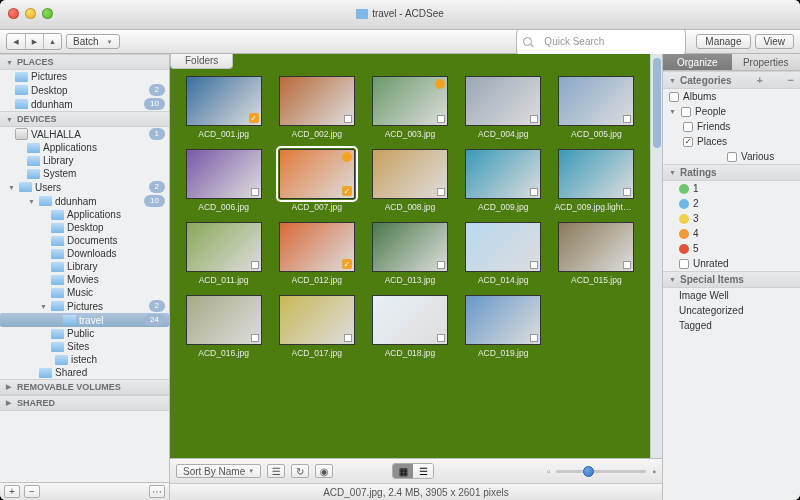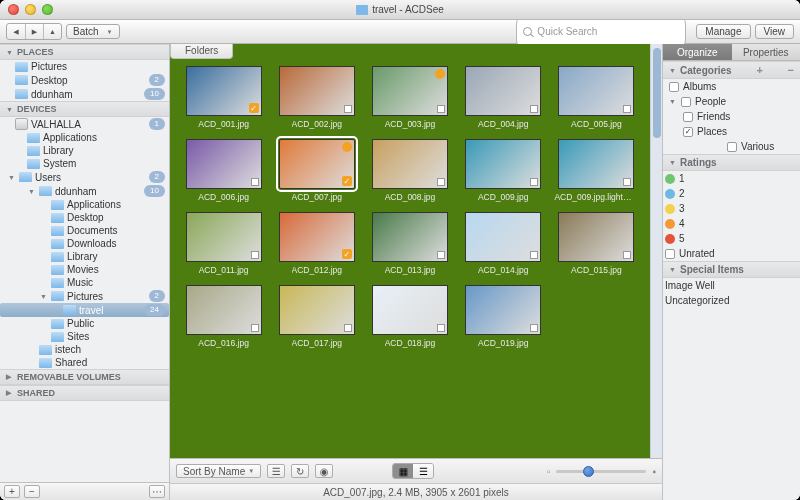--- a/index.html
+++ b/index.html
@@ -1,32 +1,32 @@
 <!DOCTYPE html>
 <html><head>
 <meta charset="utf-8">
 <style>
 *{box-sizing:border-box;margin:0;padding:0;font-family:"Lucida Grande","Helvetica Neue",Arial,sans-serif;font-size:10px;-webkit-user-select:none}
 body{background:#000;display:flex;align-items:center;justify-content:center;height:100vh}
 .window{width:800px;height:500px;background:#ededed;border-radius:6px;overflow:hidden;display:flex;flex-direction:column;box-shadow:0 10px 40px rgba(0,0,0,.6)}
-.titlebar{height:20px;background:linear-gradient(#f4f4f4,#d8d8d8);display:flex;align-items:center;padding:0 8px;border-bottom:1px solid #b8b8b8;position:relative}
+.titlebar{height:30px;background:linear-gradient(#f4f4f4,#d8d8d8);display:flex;align-items:flex-start;padding:8px 8px;border-bottom:1px solid #b8b8b8;position:relative}
 .traffic{display:flex;gap:6px}
 .tl{width:11px;height:11px;border-radius:50%;border:.5px solid rgba(0,0,0,.2)}
 .tl.r{background:radial-gradient(circle at 35% 35%,#ff7e70,#e2483b)}
 .tl.y{background:radial-gradient(circle at 35% 35%,#ffdd66,#f0b12b)}
 .tl.g{background:radial-gradient(circle at 35% 35%,#86dd58,#59b932)}
 .title{position:absolute;left:0;right:0;text-align:center;font-size:11px;color:#444;display:flex;align-items:center;justify-content:center;gap:4px}
 .fico{width:12px;height:10px;background:#7db8e8;border-radius:1px;display:inline-block}
 .toolbar{height:24px;background:linear-gradient(#fdfdfd,#e2e2e2);border-bottom:1px solid #b5b5b5;display:flex;align-items:center;padding:0 6px;gap:4px}
 .navseg{display:flex;border:1px solid #a9a9a9;border-radius:3px;overflow:hidden;background:linear-gradient(#fdfdfd,#e9e9e9)}
 .navseg span{width:18px;height:15px;display:flex;align-items:center;justify-content:center;font-size:7px;color:#555}
 .navseg span+span{border-left:1px solid #bcbcbc}
 .batchbtn{height:15px;border:1px solid #a9a9a9;border-radius:3px;background:linear-gradient(#fdfdfd,#e9e9e9);padding:0 6px;display:flex;align-items:center;gap:8px;color:#444}
 .chv{font-size:6px;color:#777}
-.qsearch{margin-left:auto;width:170px;height:33px;border:1px solid #b5b5b5;border-radius:9px;background:#fff;display:flex;align-items:center;padding:16px 6px;color:#999;gap:5px}
+.qsearch{margin-left:auto;width:170px;height:33px;border:1px solid #b5b5b5;border-radius:9px;background:#fff;display:flex;align-items:center;padding:16px 6px;color:#999;gap:12px}
 .mg{width:9px;height:9px;border:1px solid #999;border-radius:50%;position:relative}
 .mg:after{content:"";position:absolute;width:4px;height:1px;background:#999;right:-3px;bottom:-1px;transform:rotate(45deg)}
 .tbbtn{height:15px;border:1px solid #a9a9a9;border-radius:3px;background:linear-gradient(#fdfdfd,#e9e9e9);padding:0 8px;display:flex;align-items:center;color:#444}
 .body{flex:1;display:flex;overflow:hidden}
 .sidebar{width:170px;background:#eef0f2;border-right:1px solid #c0c0c0;display:flex;flex-direction:column}
 .sbscroll{flex:1;overflow:auto;padding-bottom:4px}
 .sechdr{background:linear-gradient(#e7e9eb,#dadcde);color:#6b6f73;font-size:9px;font-weight:bold;padding:2px 6px;border-top:1px solid #cfd1d3;border-bottom:1px solid #cfd1d3;display:flex;align-items:center;gap:3px}
 .tri{font-size:7px;color:#7b7f83;width:8px;display:inline-block}
 .treeitem{display:flex;align-items:center;padding:1px 4px 1px 4px;color:#333;gap:3px}
 .treeitem .tri{cursor:default}
@@ -55,21 +55,21 @@
 .viewseg span.on{background:#8e8e8e}
 .slider{width:90px;height:3px;background:#c8c8c8;border-radius:2px;position:relative;margin-left:auto}
 .slider .knob{position:absolute;top:-4px;left:30%;width:11px;height:11px;border-radius:50%;background:radial-gradient(circle at 35% 30%,#6fa4e6,#3b73c4);border:.5px solid #2a5fa8}
 .status{height:17px;background:linear-gradient(#f6f6f6,#e4e4e4);border-top:1px solid #c7c7c7;display:flex;align-items:center;justify-content:center;color:#555;font-size:10px}
 .rpanel{width:138px;background:#eef0f2;border-left:1px solid #c0c0c0;display:flex;flex-direction:column}
 .rtabs{display:flex;height:17px}
 .rtab{flex:1;font-size:10px;display:flex;align-items:center;justify-content:center;background:linear-gradient(#e6e6e6,#d2d2d2);border-bottom:1px solid #bcbcbc;color:#555}
 .rtab.on{background:linear-gradient(#8e8e8e,#7a7a7a);color:#fff}
 .rhdr{background:linear-gradient(#e7e9eb,#dadcde);color:#6b6f73;font-size:9px;font-weight:bold;padding:2px 6px;display:flex;align-items:center;gap:3px;border-top:1px solid #cfd1d3;border-bottom:1px solid #cfd1d3}
 .rhdr .plus{margin-left:auto;font-size:11px;color:#8a8e92}
-.ritem{display:flex;align-items:center;padding:2px 2px;gap:4px;color:#333;font-size:10px}
+.ritem{display:flex;align-items:center;padding:2px 16px;gap:4px;color:#333;font-size:10px}
 .cb{width:10px;height:10px;border:1px solid #9a9a9a;border-radius:2px;background:#fff;display:flex;align-items:center;justify-content:center;font-size:8px;color:#333}
 .rdot{width:10px;height:10px;border-radius:50%}
 .scrollbar{width:12px;background:#dfe6ee;border-left:1px solid #c6cfd8;position:relative}
 .scrollbar .thm{position:absolute;left:2px;top:4px;width:8px;height:90px;background:#9db8d6;border-radius:4px}
 .gridwrap{flex:1;display:flex;overflow:hidden}
 </style>
 </head>
 <body>
 
 <div class="window">
@@ -210,21 +210,21 @@
           <div class="treeitem" style="padding-left: 40px;">
             <span class="tri"></span>
             <span class="fld"></span>
             <span>Public</span>
           </div>
           <div class="treeitem" style="padding-left: 40px;">
             <span class="tri"></span>
             <span class="fld"></span>
             <span>Sites</span>
           </div>
-          <div class="treeitem" style="padding-left: 28px;">
+          <div class="treeitem" style="padding-left: 44px;">
             <span class="tri"></span>
             <span class="fld"></span>
             <span>istech</span>
           </div>
           <div class="treeitem" style="padding-left: 28px;">
             <span class="tri"></span>
             <span class="fld"></span>
             <span>Shared</span>
           </div>
           <div class="sechdr"><span class="tri">▶</span>REMOVABLE VOLUMES</div>
@@ -455,17 +455,20 @@
         <span class="tri">▼</span>
         <span>Special Items</span>
       </div>
       <div id="speclist">
           <div class="ritem">
             <span>Image Well</span>
           </div>
           <div class="ritem">
             <span>Uncategorized</span>
           </div>
+          <div class="ritem">
+            <span>Tagged</span>
+          </div>
         </div>
     </div>
 
   </div>
 </div>
 
 </body></html>

